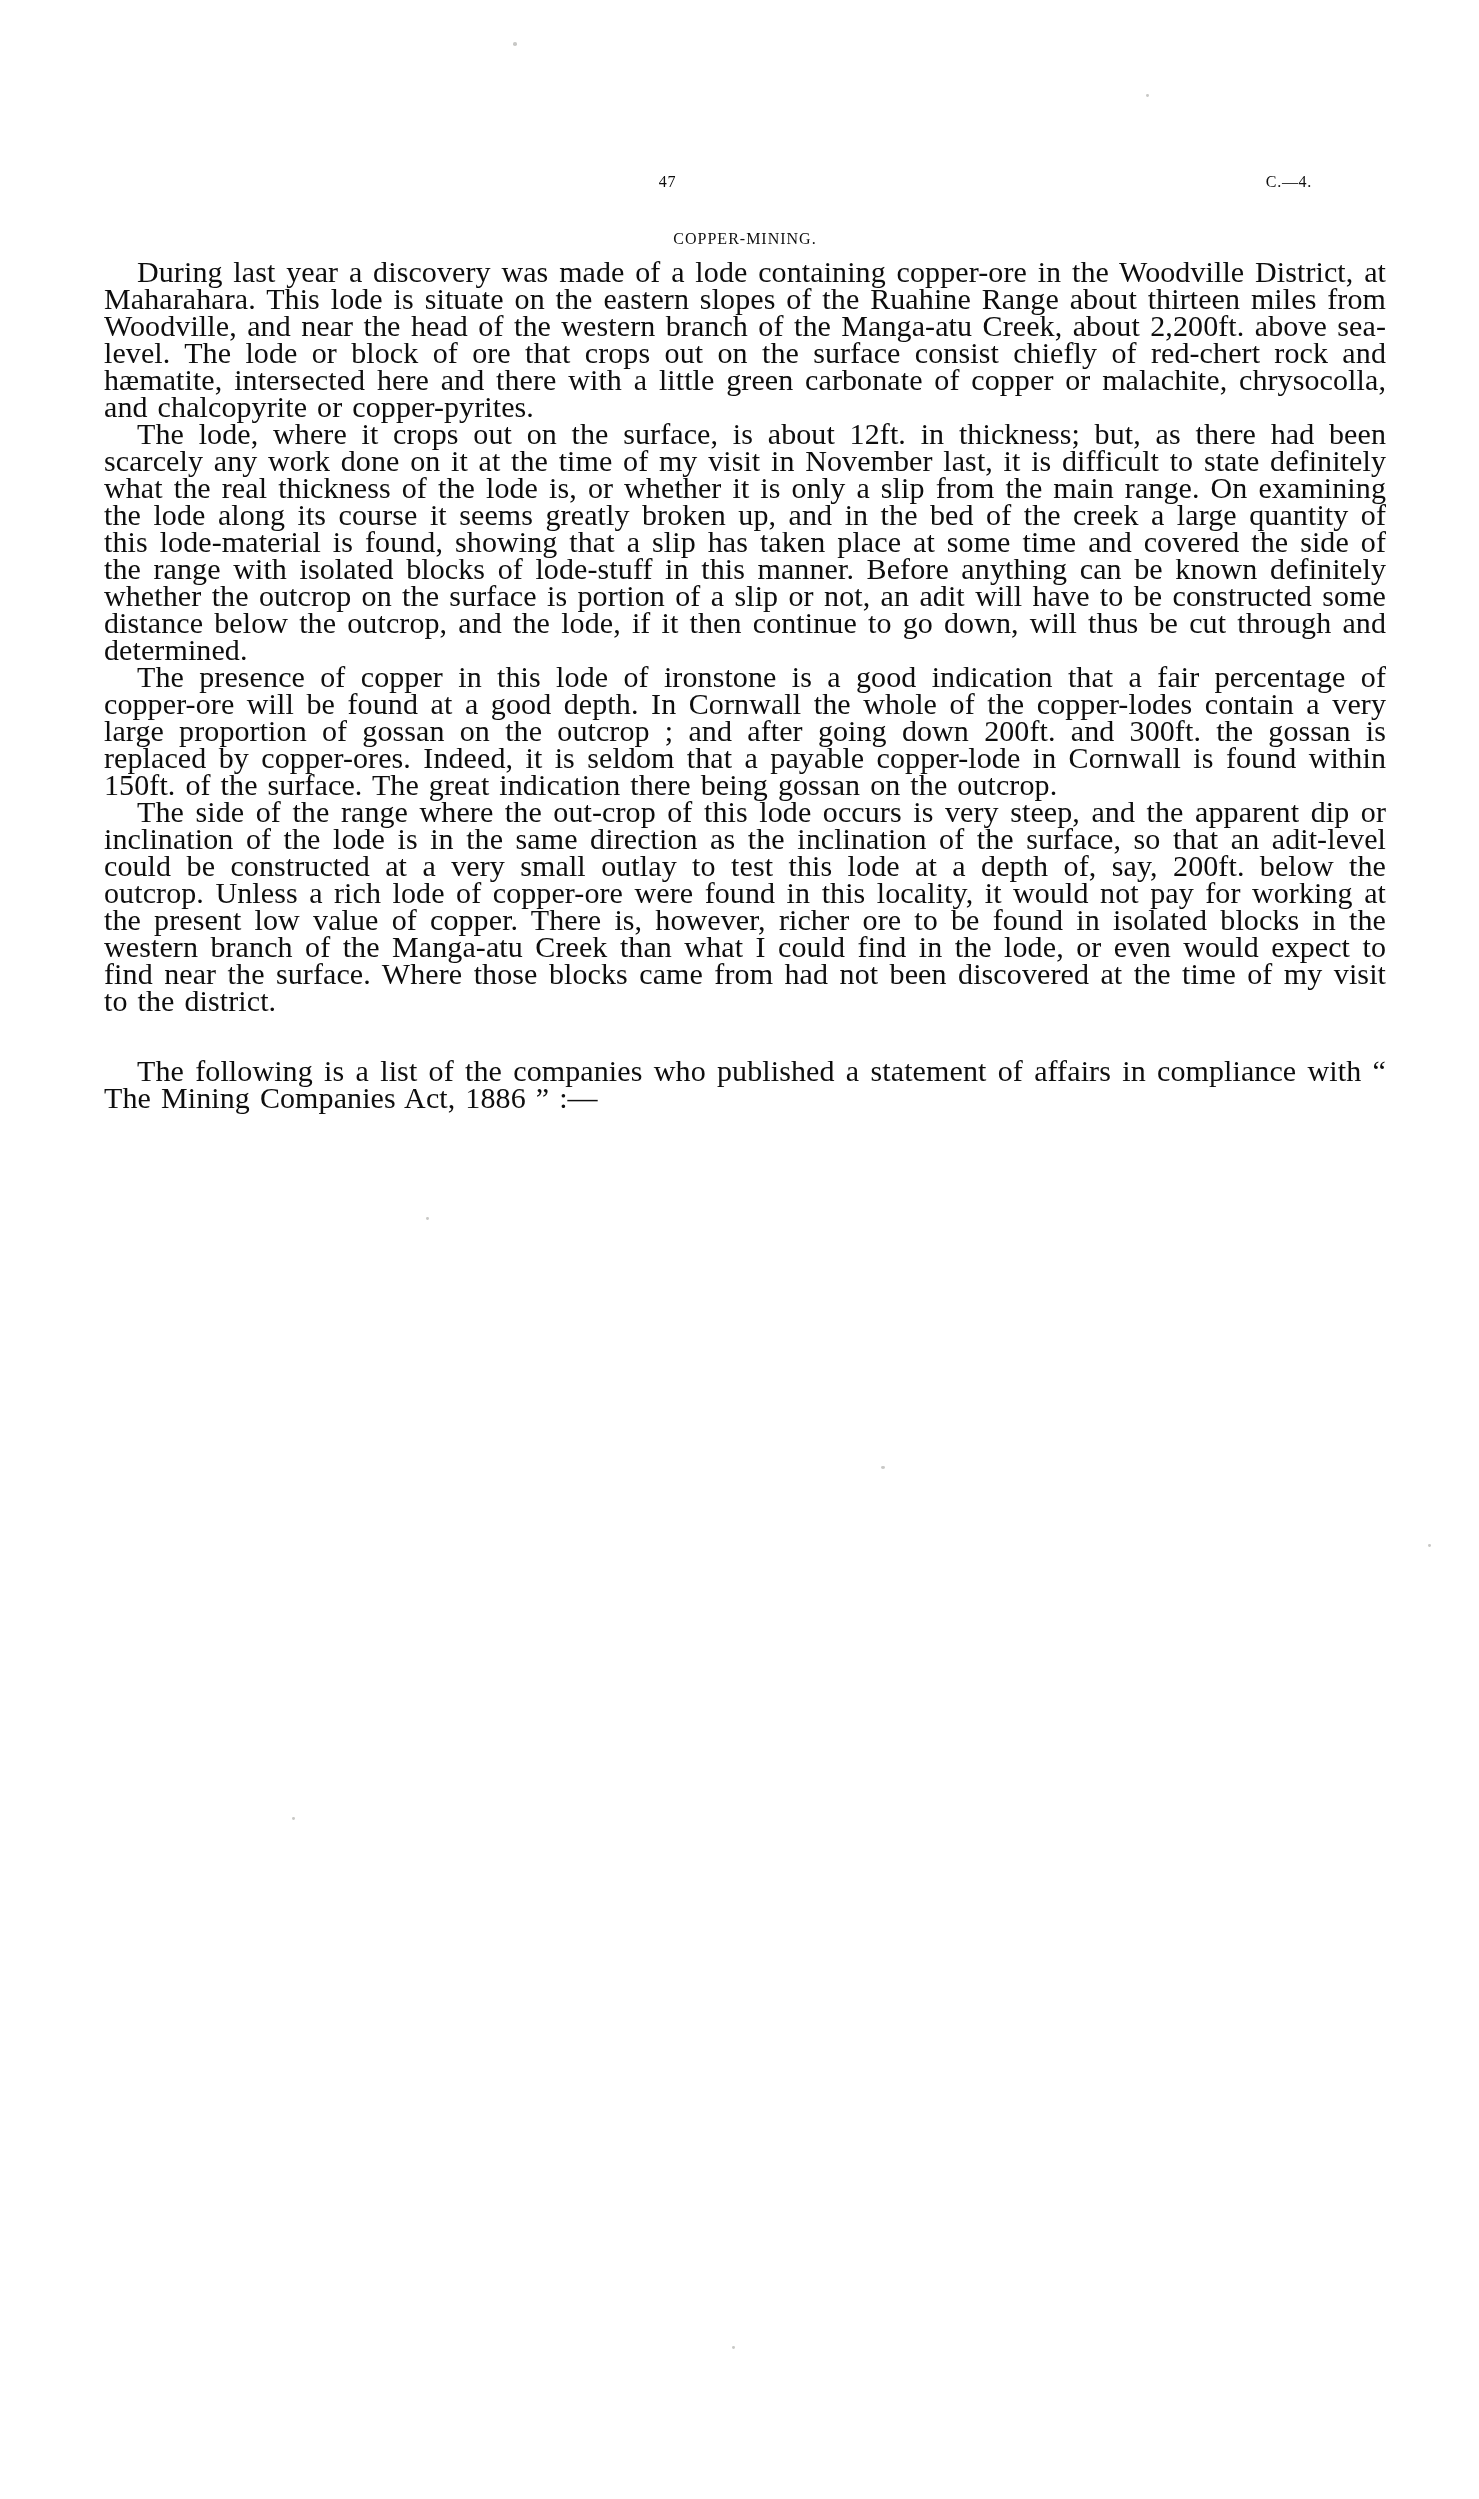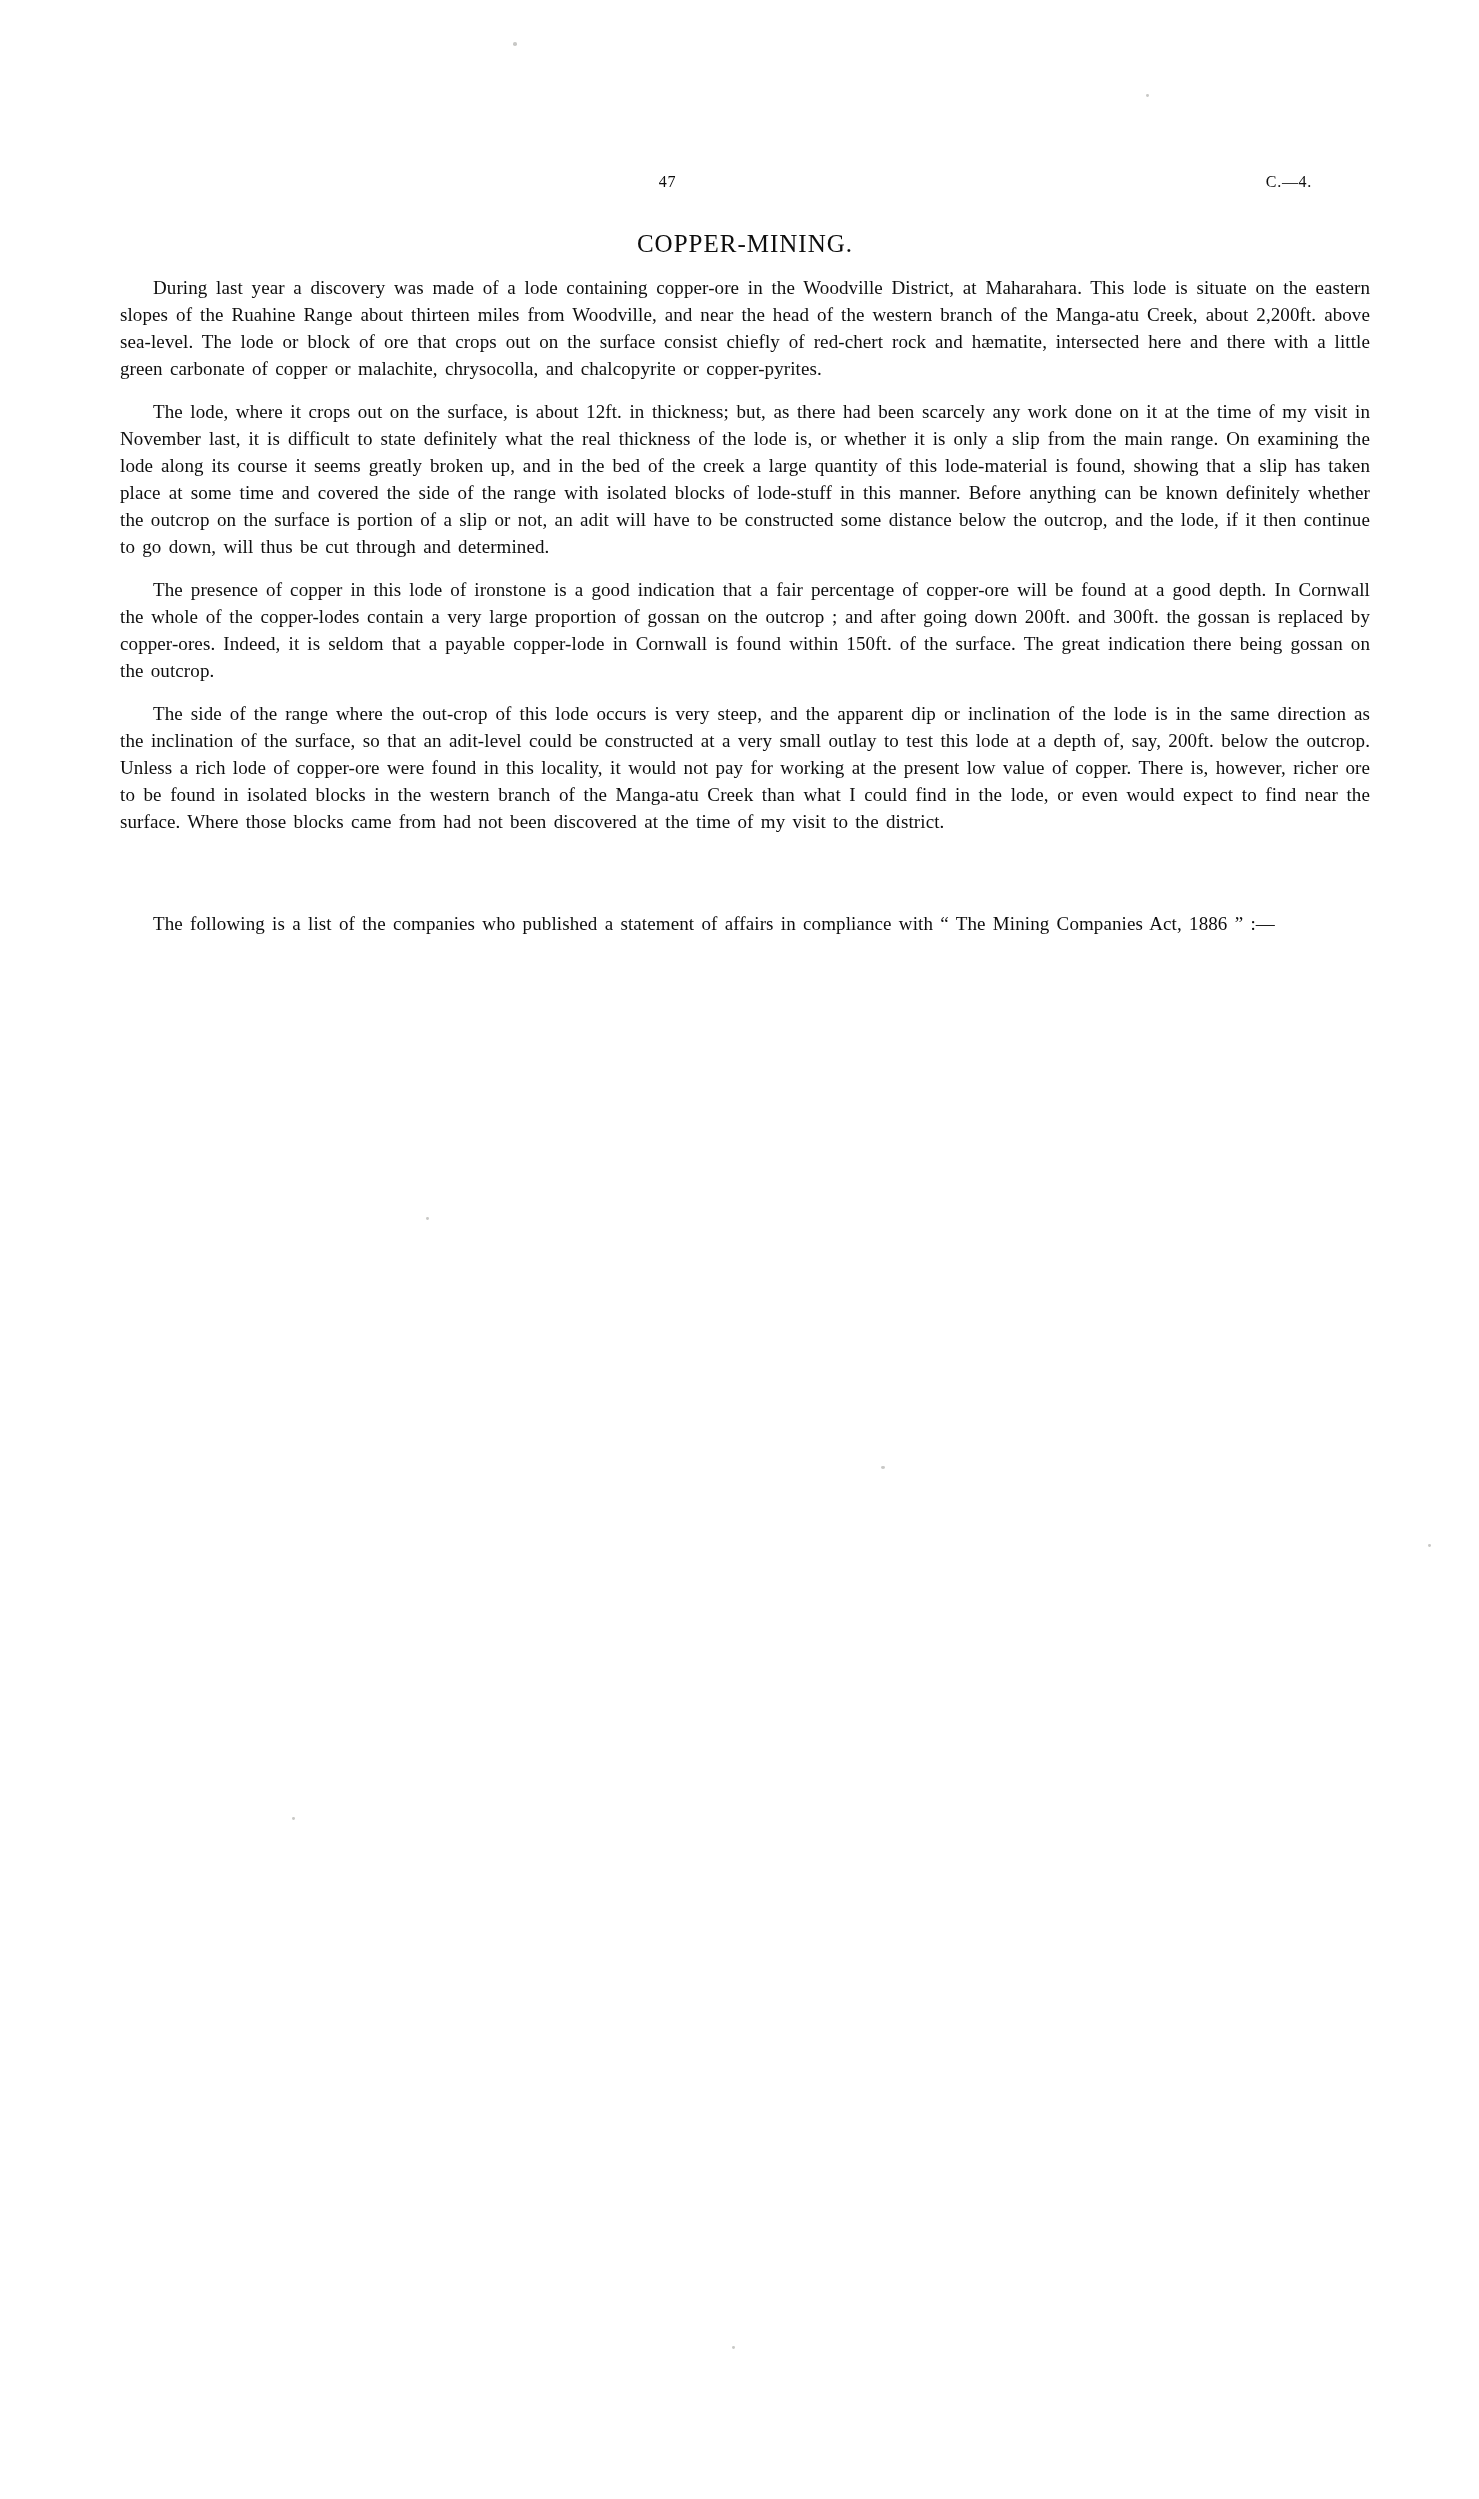--- a/index.html
+++ b/index.html
@@ -38,28 +38,28 @@
     letter-spacing: 0.7px;
   }
   .text-column {
     position: absolute;
     top: 230px;
     left: 104px;
     width: 1282px;
   }
   .section-heading {
     text-align: center;
-    font-size: 25px;
+    font-size: 16px;
     letter-spacing: 1px;
     margin: 0 0 9.7px 0;
     font-weight: normal;
   }
   .body-paragraph {
-    margin: 16px;
-    font-size: 19px;
+    margin: 0;
+    font-size: 30px;
     line-height: 27px;
     text-align: justify;
     text-indent: 33px;
     word-spacing: 2.4px;
     letter-spacing: 0.1px;
     font-family: Liberation Serif, serif;
   }
   .section-spacer {
     height: 43px;
   }

